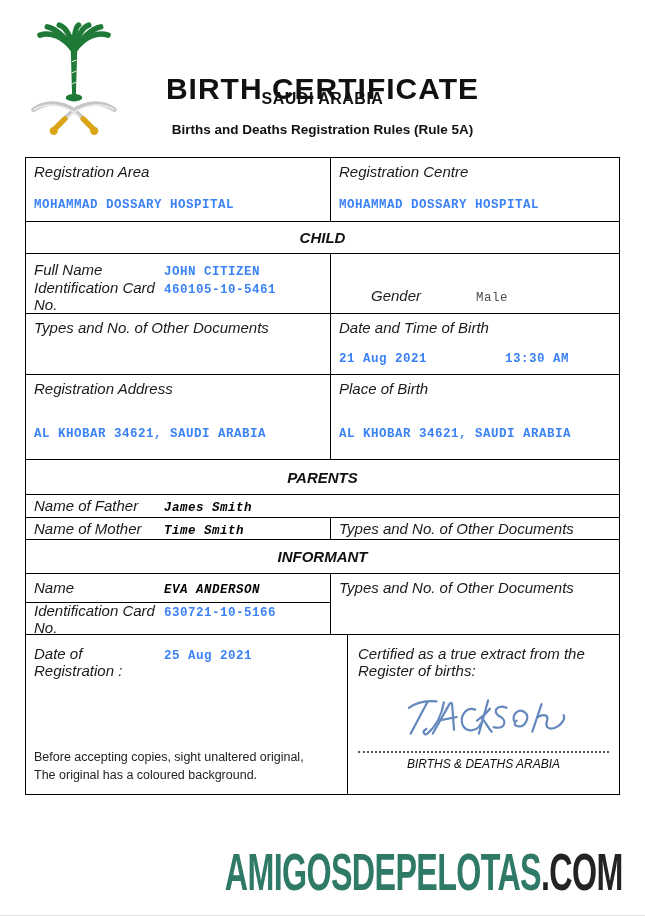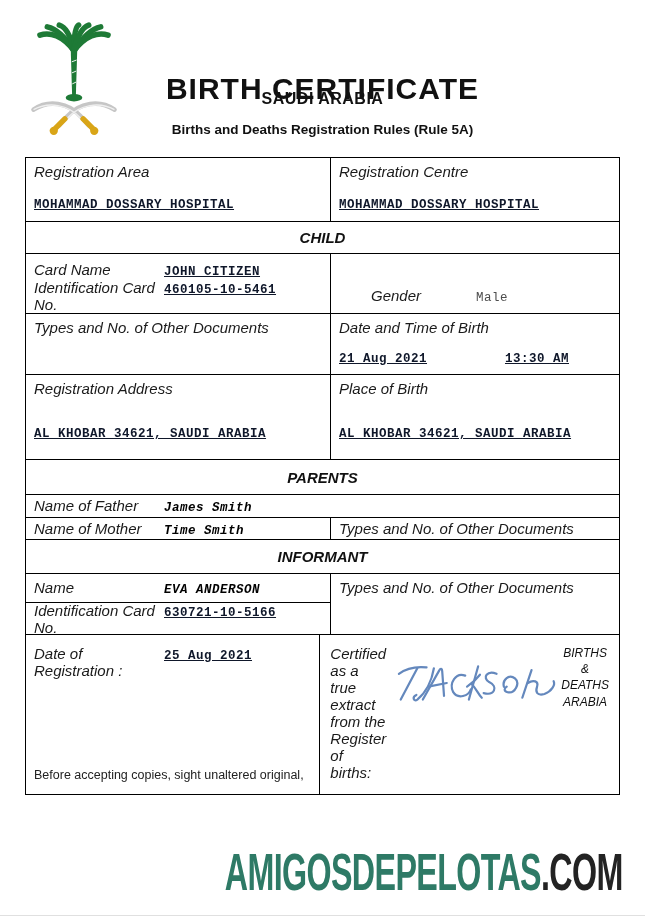--- a/index.html
+++ b/index.html
@@ -19,21 +19,21 @@
     position:absolute;left:25px;top:157px;width:595px;
     border:1px solid #000;box-sizing:border-box;background:#fff;
   }
   .row{display:flex;border-top:1px solid #000;box-sizing:border-box;}
   .row:first-child{border-top:none;}
   .cell{box-sizing:border-box;padding:5px 8px;position:relative;}
   .cell-l{width:305px;border-right:1px solid #000;}
   .cell-r{flex:1;}
   .cell-full{flex:1;}
   .label{font-style:italic;font-size:15px;color:#1a1a1a;}
-  .mono{font-family:"Liberation Mono","DejaVu Sans Mono",monospace;font-weight:700;font-size:12.5px;letter-spacing:.5px;color:#0f172a;text-decoration:underline;}
+  .mono{font-family:"Liberation Mono","DejaVu Sans Mono",monospace;font-weight:700;font-size:12.5px;letter-spacing:.5px;color:#3b82f6;}
   .mono-it{font-family:"Liberation Mono","DejaVu Sans Mono",monospace;font-weight:700;font-style:italic;font-size:12.5px;letter-spacing:.5px;color:#000;}
   .mono-light{font-family:"Liberation Mono","DejaVu Sans Mono",monospace;font-weight:400;font-size:12.5px;letter-spacing:.5px;color:#4d4d4d;}
   .section-hdr{
     border-top:1px solid #000;text-align:center;font-weight:700;font-style:italic;
     font-size:15px;display:flex;align-items:center;justify-content:center;box-sizing:border-box;
   }
   .pair{display:flex;align-items:baseline;}
   .pair .label{width:130px;flex:none;}
   .stack-between{display:flex;flex-direction:column;justify-content:space-between;}
   
@@ -50,21 +50,21 @@
   .h-final{height:160px;}
   .subrow{box-sizing:border-box;padding:5px 8px;}
   .subrow-top{height:29px;border-bottom:1px solid #000;display:flex;align-items:center;}
   .subrow-bot{height:31px;display:flex;align-items:center;}
   .gender-line{position:absolute;left:8px;bottom:8px;display:flex;align-items:baseline;width:270px;}
   .gender-line .label{width:105px;flex:none;margin-left:32px;}
   .birth-values{display:flex;align-items:baseline;padding-right:42px;}
   .birth-values .time{margin-left:auto;}
   .final-left{display:flex;flex-direction:column;justify-content:space-between;padding:10px 8px 10px 8px;}
   .notice{font-size:12.5px;font-style:normal;color:#222;line-height:1.4;}
-  .final-right{display:flex;flex-direction:row;padding:10px 10px 8px 10px;}
+  .final-right{display:flex;flex-direction:column;padding:10px 10px 8px 10px;}
   .sig-wrap{margin:14px auto 0 auto;height:52px;}
   .dotline{border:none;border-top:2px dotted #555;margin:6px 0 3px 0;width:100%;}
   .registrar{text-align:center;font-style:italic;font-size:12px;line-height:1.35;color:#111;}
   
   .watermark{
     position:absolute;right:22px;bottom:18px;
     font-weight:700;font-size:52px;line-height:1;
     transform:scaleX(0.62);transform-origin:right center;
     white-space:nowrap;font-family:"Liberation Sans",sans-serif;letter-spacing:-1px;
   }
@@ -124,21 +124,21 @@
       <div class="label">Registration Centre</div>
       <div class="mono" style="padding-bottom:4px;">MOHAMMAD DOSSARY HOSPITAL</div>
     </div>
   </div>
 
   <div class="section-hdr h-child">CHILD</div>
 
   <div class="row h-name">
     <div class="cell cell-l stack-between" style="padding-top:7px;padding-bottom:9px;">
       <div class="pair">
-        <span class="label">Card Name</span>
+        <span class="label">Full Name</span>
         <span class="mono">JOHN CITIZEN</span>
       </div>
       <div class="pair">
         <span class="label">Identification Card No.</span>
         <span class="mono">460105-10-5461</span>
       </div>
     </div>
     <div class="cell cell-r">
       <div class="gender-line">
         <span class="label">Gender</span>
@@ -217,20 +217,21 @@
   </div>
 
   <div class="row h-final">
     <div class="cell-l final-left">
       <div class="pair">
         <span class="label">Date of Registration :</span>
         <span class="mono">25 Aug 2021</span>
       </div>
       <div class="notice">
         <div>Before accepting copies, sight unaltered original,</div>
+        <div>The original has a coloured background.</div>
       </div>
     </div>
     <div class="cell-r final-right">
       <div class="label">Certified as a true extract from the Register of births:</div>
       <div class="sig-wrap">
         <svg viewBox="0 0 190 52" width="175" height="48" aria-label="TJACKSON">
           <g stroke="#6488bd" stroke-width="2.4" fill="none" stroke-linecap="round" stroke-linejoin="round">
             <path d="M14,16 C22,10 34,8 44,9"></path>
             <path d="M34,10 L16,44"></path>
             <path d="M52,10 C50,22 44,36 34,44 C30,47 28,41 33,39"></path>

